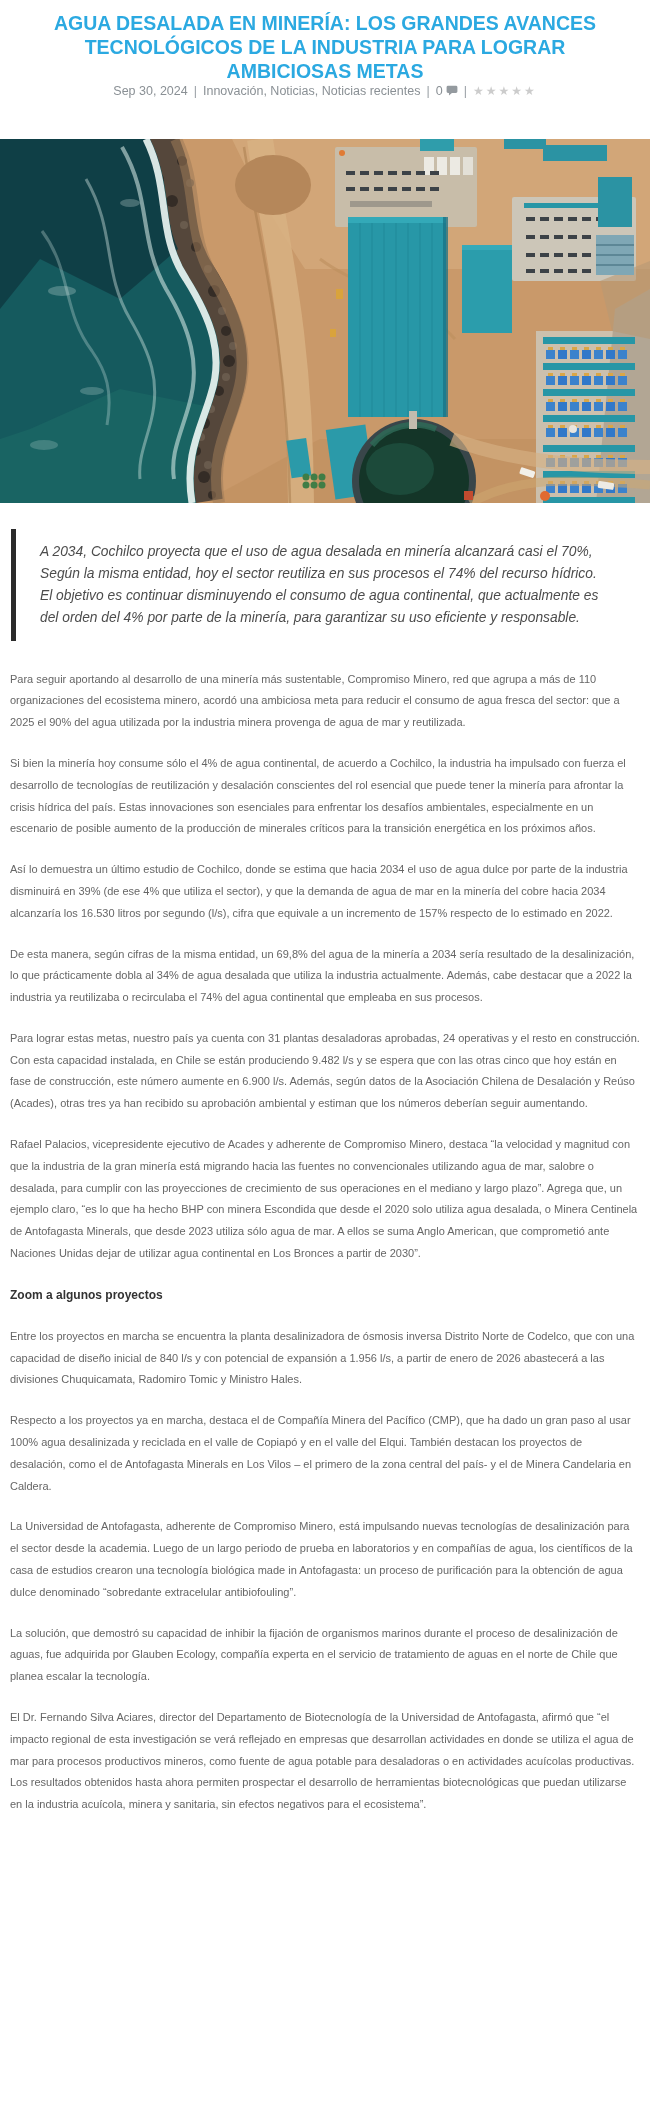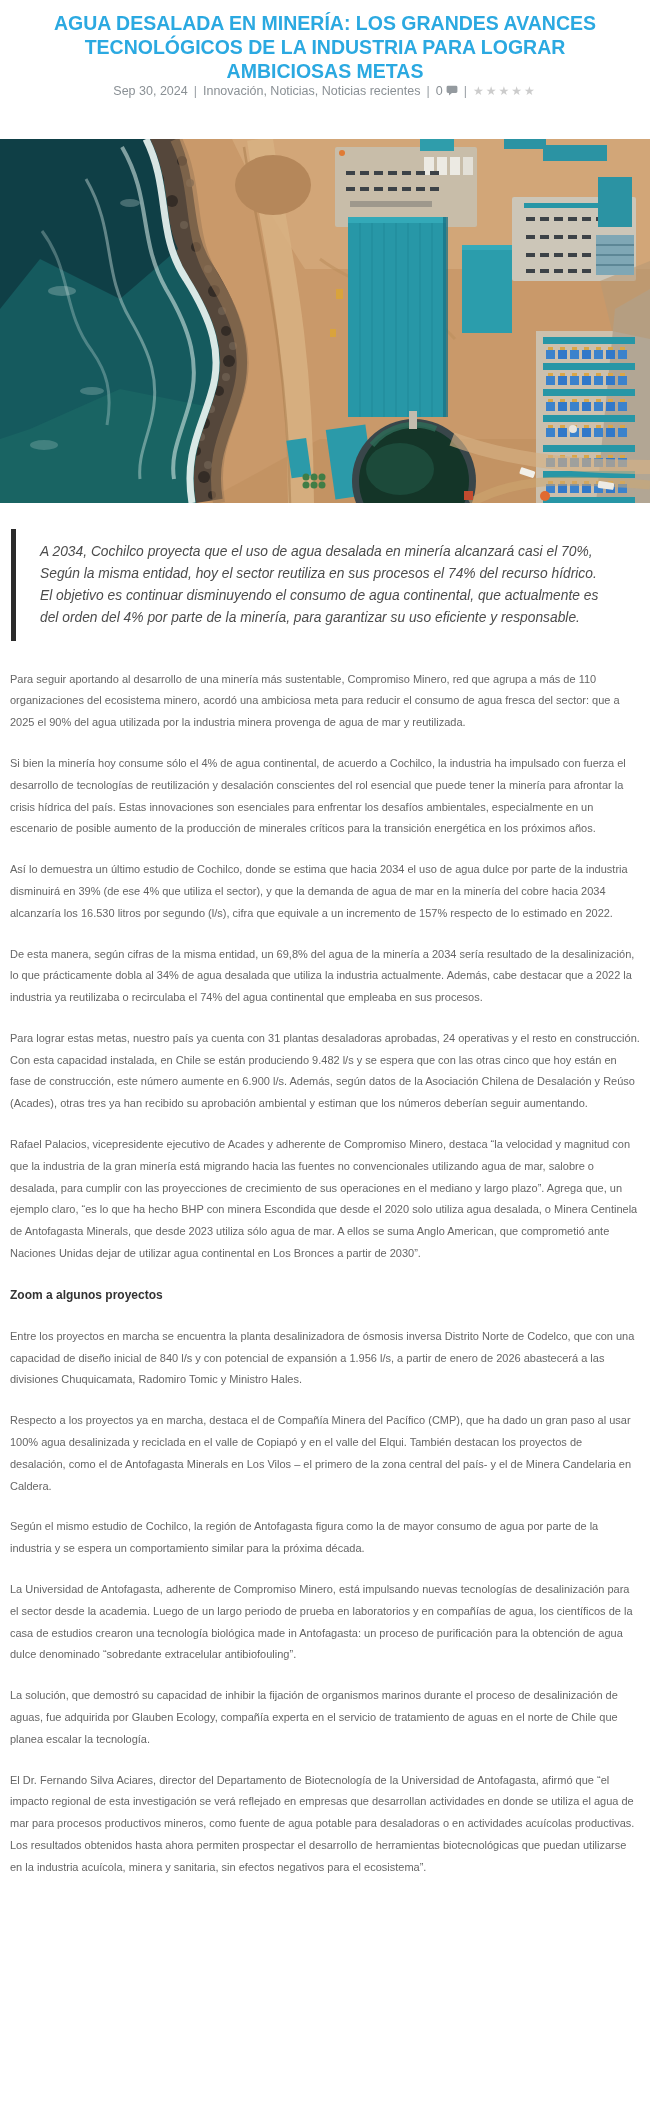--- a/index.html
+++ b/index.html
@@ -224,19 +224,18 @@
     <p>De esta manera, según cifras de la misma entidad, un 69,8% del agua de la minería a 2034 sería resultado de la desalinización, lo que prácticamente dobla al 34% de agua desalada que utiliza la industria actualmente. Además, cabe destacar que a 2022 la industria ya reutilizaba o recirculaba el 74% del agua continental que empleaba en sus procesos.</p>
     <p>Para lograr estas metas, nuestro país ya cuenta con 31 plantas desaladoras aprobadas, 24 operativas y el resto en construcción. Con esta capacidad instalada, en Chile se están produciendo 9.482 l/s y se espera que con las otras cinco que hoy están en fase de construcción, este número aumente en 6.900 l/s. Además, según datos de la Asociación Chilena de Desalación y Reúso (Acades), otras tres ya han recibido su aprobación ambiental y estiman que los números deberían seguir aumentando.</p>
     <p>Rafael Palacios, vicepresidente ejecutivo de Acades y adherente de Compromiso Minero, destaca “la velocidad y magnitud con que la industria de la gran minería está migrando hacia las fuentes no convencionales utilizando agua de mar, salobre o desalada, para cumplir con las proyecciones de crecimiento de sus operaciones en el mediano y largo plazo”. Agrega que, un ejemplo claro, “es lo que ha hecho BHP con minera Escondida que desde el 2020 solo utiliza agua desalada, o Minera Centinela de Antofagasta Minerals, que desde 2023 utiliza sólo agua de mar. A ellos se suma Anglo American, que comprometió ante Naciones Unidas dejar de utilizar agua continental en Los Bronces a partir de 2030”.</p>
 
     <h3>Zoom a algunos proyectos</h3>
 
     <p>Entre los proyectos en marcha se encuentra la planta desalinizadora de ósmosis inversa Distrito Norte de Codelco, que con una capacidad de diseño inicial de 840 l/s y con potencial de expansión a 1.956 l/s, a partir de enero de 2026 abastecerá a las divisiones Chuquicamata, Radomiro Tomic y Ministro Hales.</p>
     <p>Respecto a los proyectos ya en marcha, destaca el de Compañía Minera del Pacífico (CMP), que ha dado un gran paso al usar 100% agua desalinizada y reciclada en el valle de Copiapó y en el valle del Elqui. También destacan los proyectos de desalación, como el de Antofagasta Minerals en Los Vilos – el primero de la zona central del país- y el de Minera Candelaria en Caldera.</p>
 
 
-    <p>Según el mismo estudio de Cochilco, la región de Antofagasta figura como la de mayor consumo de agua por parte de la industria y se espera un comportamiento similar para la próxima década.</p>
     <p>La Universidad de Antofagasta, adherente de Compromiso Minero, está impulsando nuevas tecnologías de desalinización para el sector desde la academia. Luego de un largo periodo de prueba en laboratorios y en compañías de agua, los científicos de la casa de estudios crearon una tecnología biológica made in Antofagasta: un proceso de purificación para la obtención de agua dulce denominado “sobredante extracelular antibiofouling”.</p>
     <p>La solución, que demostró su capacidad de inhibir la fijación de organismos marinos durante el proceso de desalinización de aguas, fue adquirida por Glauben Ecology, compañía experta en el servicio de tratamiento de aguas en el norte de Chile que planea escalar la tecnología.</p>
     <p>El Dr. Fernando Silva Aciares, director del Departamento de Biotecnología de la Universidad de Antofagasta, afirmó que “el impacto regional de esta investigación se verá reflejado en empresas que desarrollan actividades en donde se utiliza el agua de mar para procesos productivos mineros, como fuente de agua potable para desaladoras o en actividades acuícolas productivas. Los resultados obtenidos hasta ahora permiten prospectar el desarrollo de herramientas biotecnológicas que puedan utilizarse en la industria acuícola, minera y sanitaria, sin efectos negativos para el ecosistema”.</p>
   </article>
 
 </div>
 
 </body></html>

